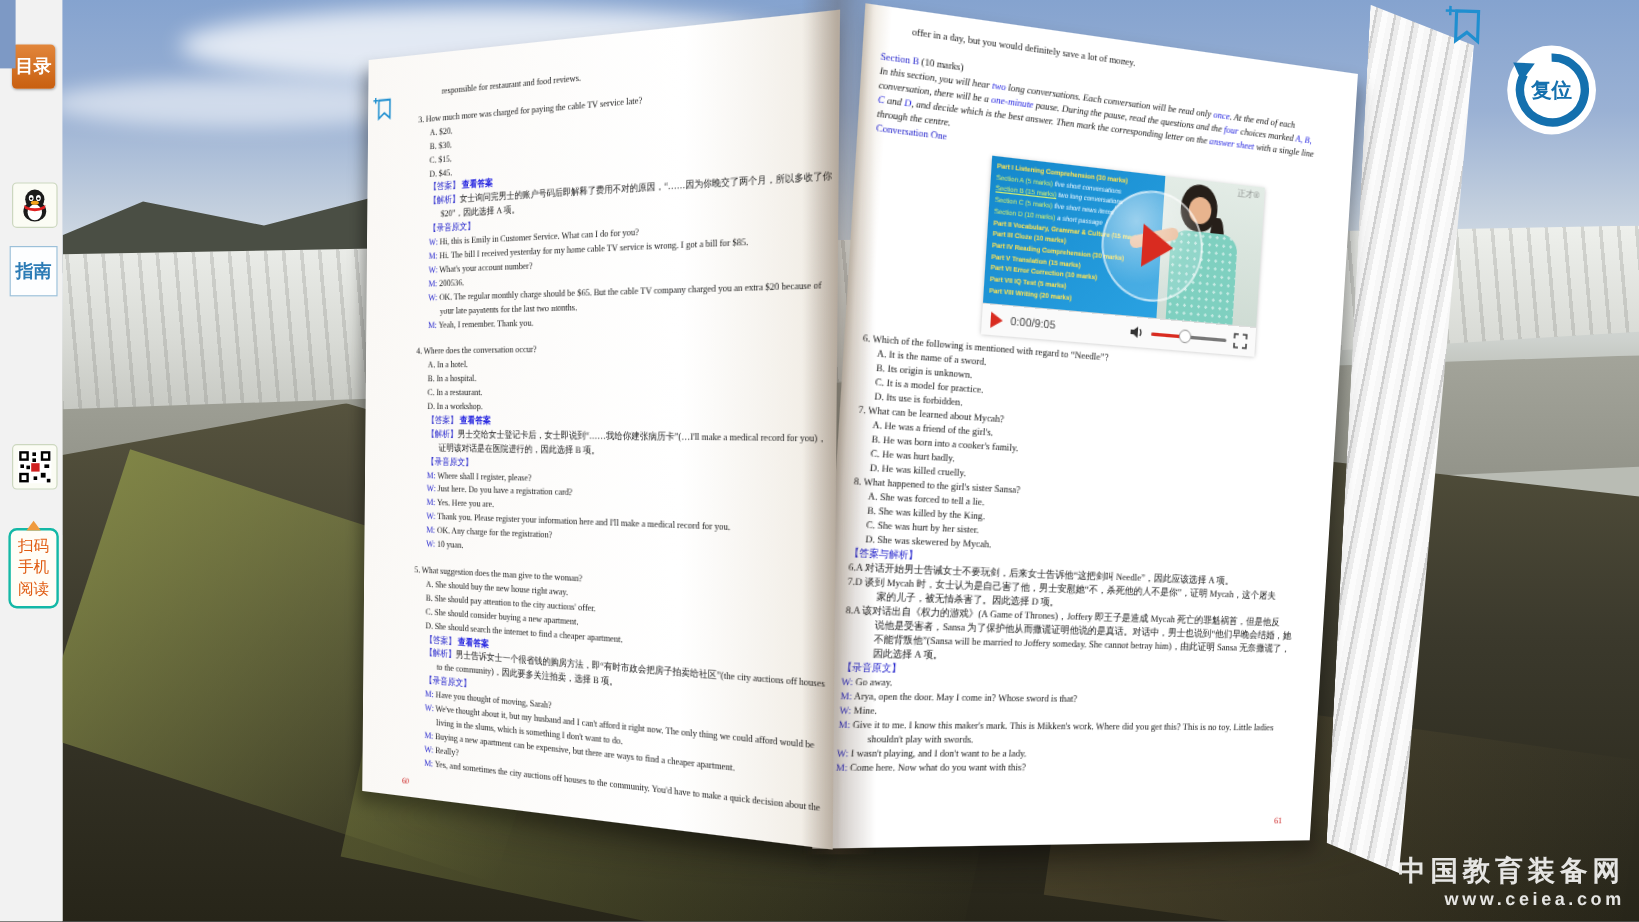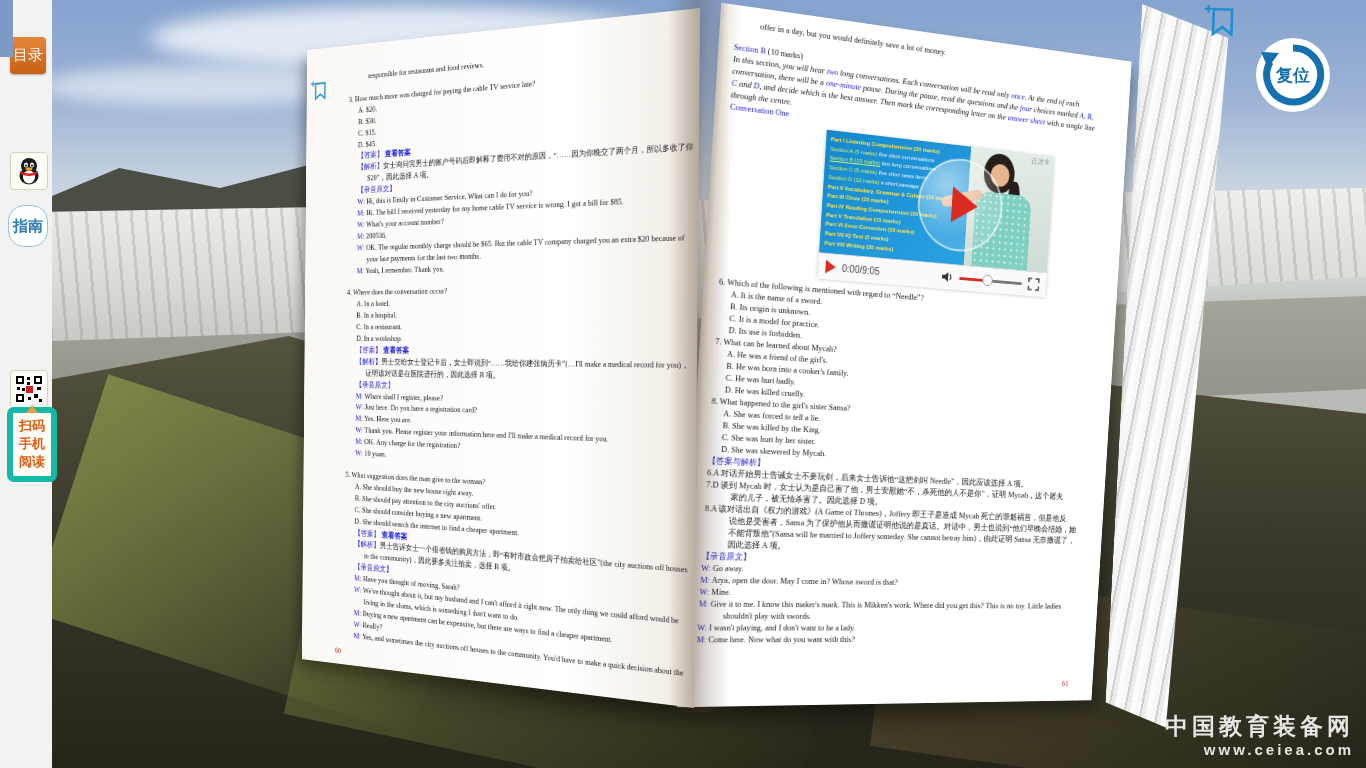--- a/index.html
+++ b/index.html
@@ -87,29 +87,29 @@
   .vtime{font-size:10px;color:#444;}
   .vspace{flex:1;}
   .vslider{position:relative;width:74px;height:3px;background:#777;border-radius:2px;}
   .vfill{position:absolute;left:0;top:0;height:3px;width:45%;background:#d92b20;border-radius:2px;}
   .vknob{position:absolute;left:45%;top:50%;width:10px;height:10px;background:#fff;border:1px solid #999;border-radius:50%;transform:translate(-50%,-50%);}
 
   
   .sidebar{position:absolute;left:0;top:0;width:52px;height:768px;background:#f2f2f2;}
   .corner-strip{position:absolute;left:0;top:0;width:13px;height:57px;background:#7d99c5;}
   .btn-toc{position:absolute;left:10px;top:37px;width:36px;height:37px;background:linear-gradient(#e2863b,#c85f10);border-radius:4px;
-    color:#fff;font-weight:normal;font-size:15px;display:flex;align-items:center;justify-content:center;cursor:pointer;box-shadow:0 1px 2px rgba(0,0,0,.3);}
+    color:#fff;font-weight:bold;font-size:15px;display:flex;align-items:center;justify-content:center;cursor:pointer;box-shadow:0 1px 2px rgba(0,0,0,.3);}
   .btn-qq{position:absolute;left:10px;top:152px;width:36px;height:36px;background:#fbfcf4;border:1px solid #ccd7bf;border-radius:4px;
     display:flex;align-items:center;justify-content:center;cursor:pointer;}
-  .btn-guide{position:absolute;left:8px;top:205px;width:38px;height:40px;background:#fdfeff;border:1px solid #9cc0d9;border-radius:16px;
+  .btn-guide{position:absolute;left:8px;top:205px;width:38px;height:40px;background:#fdfeff;border:1px solid #9cc0d9;border-radius:0;
     color:#2b7bb5;font-weight:bold;font-size:15px;display:flex;align-items:center;justify-content:center;cursor:pointer;}
   .qr-box{position:absolute;left:10px;top:370px;width:36px;height:36px;background:#fbfcf4;border:1px solid #ccd7bf;border-radius:4px;
     display:flex;align-items:center;justify-content:center;}
-  .scan-bubble{position:absolute;left:7px;top:407px;width:38px;background:#fffdf6;border:6px solid #14b8a6;border-radius:7px;padding:4px 0 5px;
-    color:#e05a10;font-weight:bold;font-size:13px;text-align:center;line-height:18px;}
+  .scan-bubble{position:absolute;left:7px;top:440px;width:38px;background:#fffdf6;border:2px solid #14b8a6;border-radius:7px;padding:4px 0 5px;
+    color:#e05a10;font-weight:normal;font-size:13px;text-align:center;line-height:18px;}
   .scan-bubble:before{content:"";position:absolute;left:13px;top:-8px;width:0;height:0;
     border-left:6px solid transparent;border-right:6px solid transparent;border-bottom:8px solid #f09a3e;}
 
   
   .reset-btn{position:absolute;left:1255px;top:37px;width:76px;height:76px;cursor:pointer;}
   .reset-label{position:absolute;left:0;top:0;width:76px;height:76px;display:flex;align-items:center;justify-content:center;
     color:#1470ae;font-size:17px;font-weight:bold;text-align:right;}
 
   
   .watermark{position:absolute;right:12px;bottom:8px;text-align:right;color:rgba(255,255,255,.88);}

